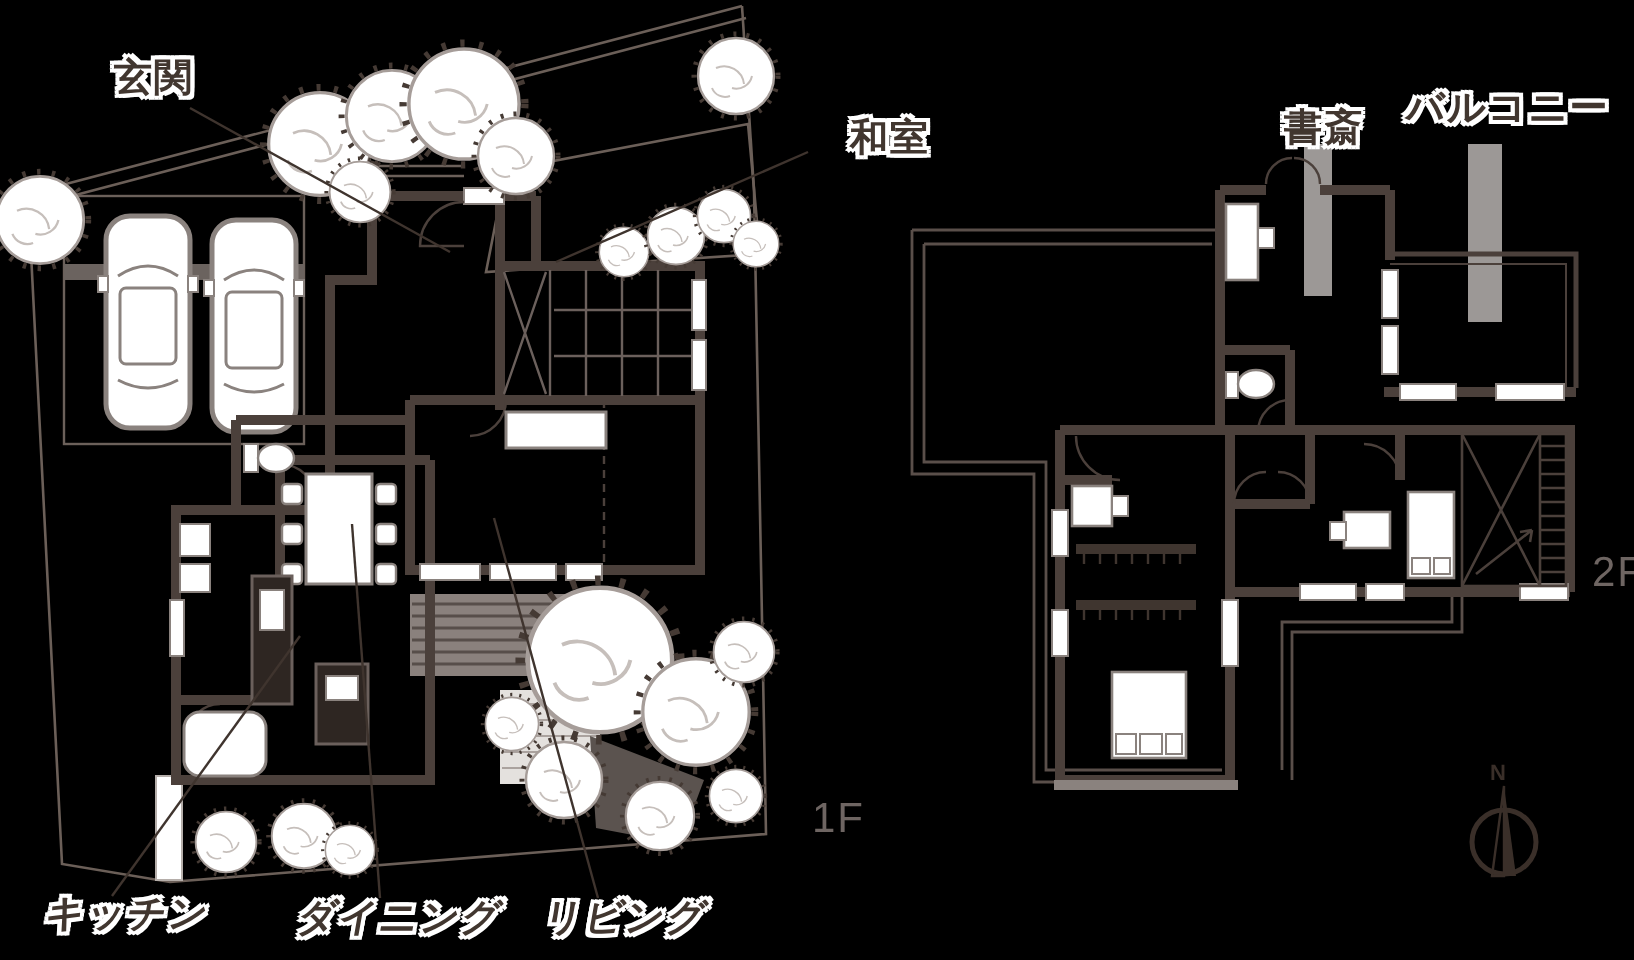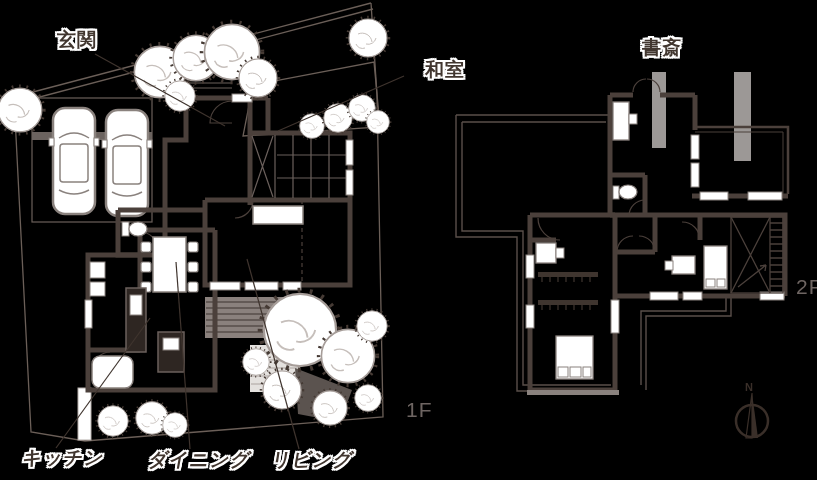--- a/index.html
+++ b/index.html
@@ -283,18 +283,19 @@
     <path d="M190,449 L176,262"></path>
     <path d="M299,449 L247,259"></path>
   </g>
 </svg>
 
 <div class="label" style="left:57px;top:30px">玄関</div>
 <div class="label" style="left:425px;top:60px">和室</div>
 <div class="label label--skew" style="left:23px;top:448px">キッチン</div>
 <div class="label label--skew" style="left:149px;top:450px">ダイニング</div>
 <div class="label label--skew" style="left:272px;top:450px">リビング</div>
-<div class="label" style="left:642px;top:38px">書斎</div>
+<div class="label" style="left:642px;top:55px">書斎</div>
+<div class="label" style="left:703px;top:45px">バルコニー</div>
 <div class="floor-label" style="left:406px;top:399px">1F</div>
 <div class="floor-label" style="left:796px;top:276px">2F</div>
 <div class="north-label" style="left:745px;top:382px">N</div>
 
 </div>
 
 </body></html>

